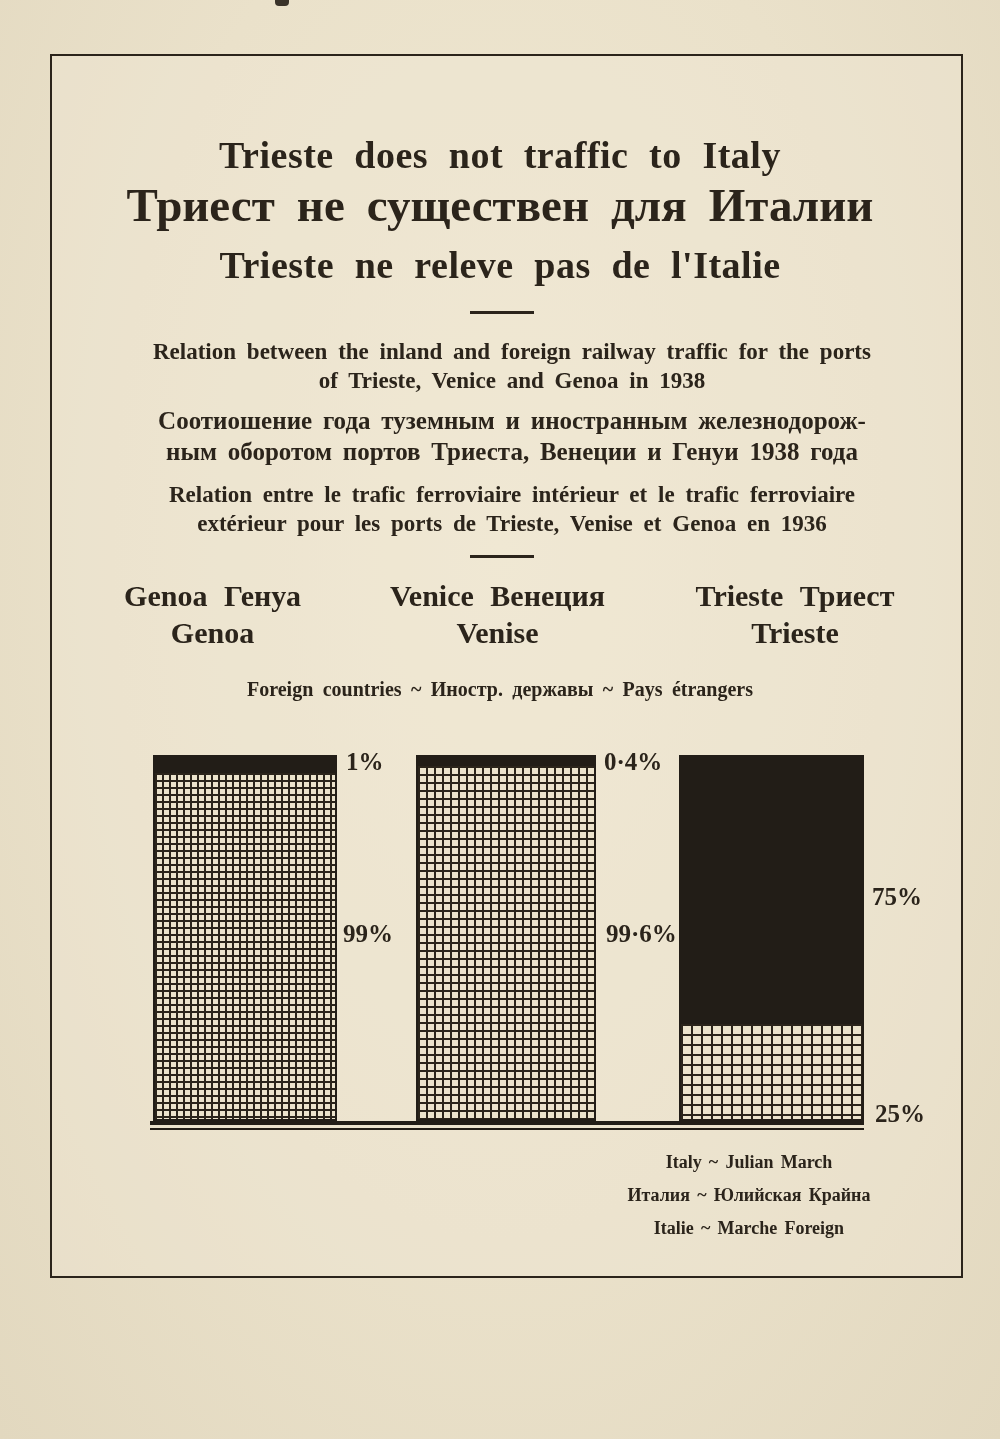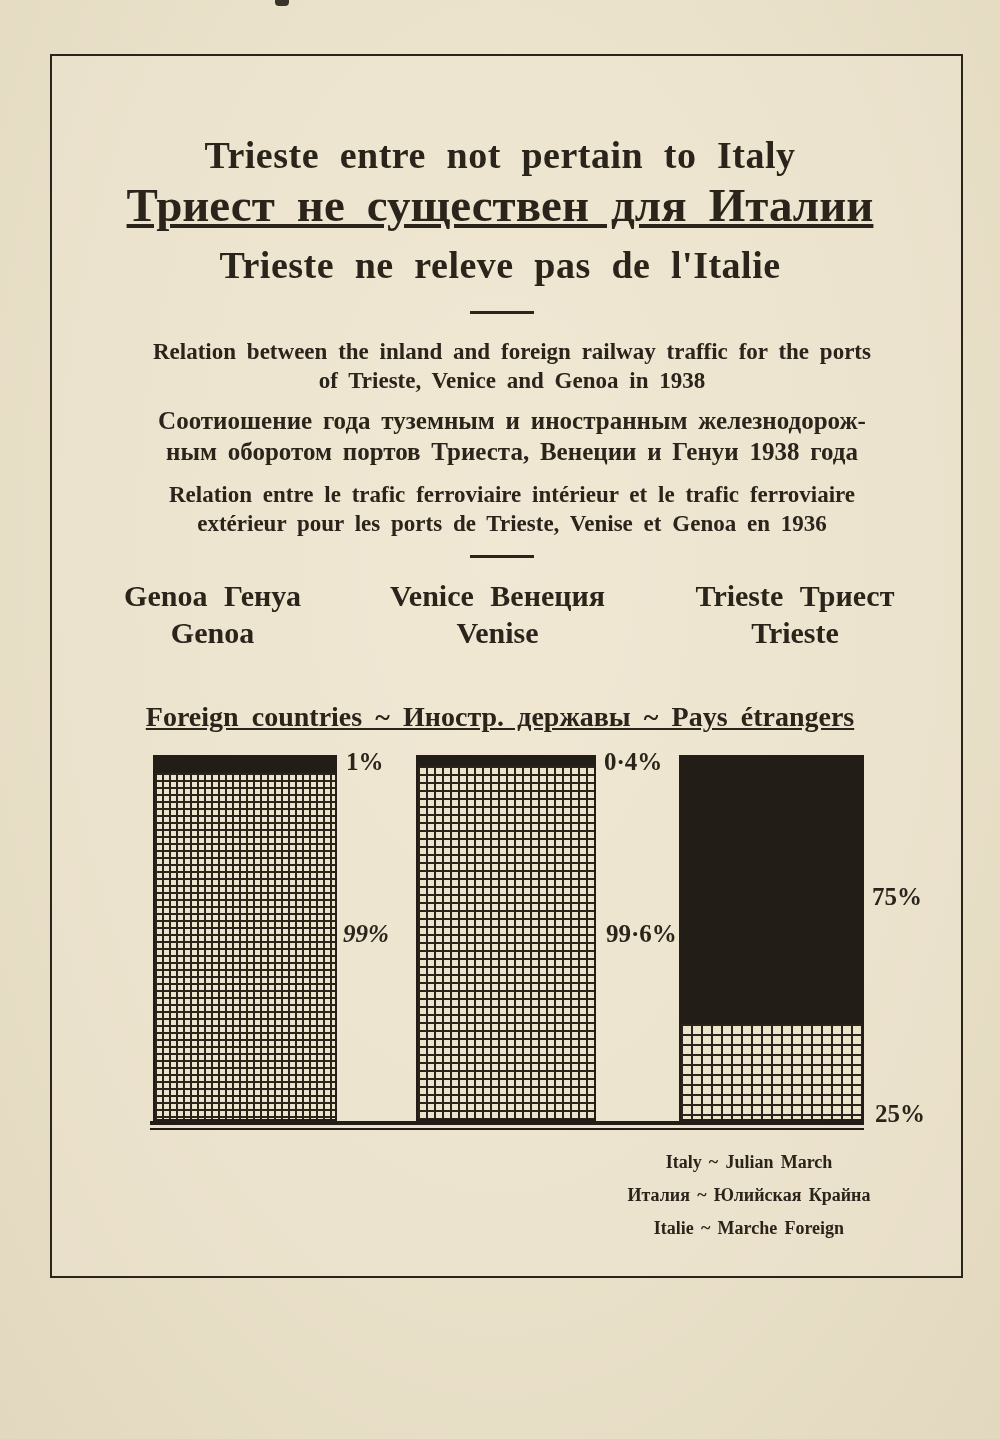--- a/index.html
+++ b/index.html
@@ -13,35 +13,35 @@
     position:relative; width:1000px; height:1439px; overflow:hidden;
     background: radial-gradient(ellipse at 50% 38%, #f0e8d2 0%, #eae1ca 55%, #e2d8bf 100%);
   }
   .speck { position:absolute; left:275px; top:0; width:14px; height:6px; background:#3a332a; border-radius:0 0 4px 4px; }
   .frame {
     position:absolute; left:50px; top:54px; width:909px; height:1220px;
     border:2px solid #2b241b; background:rgba(241,233,214,0.35);
   }
   .ctr { position:absolute; left:0; width:1000px; text-align:center; white-space:nowrap; }
   .title-en { top:133px; font-size:38px; word-spacing:0.28em; letter-spacing:0.5px; }
-  .title-ru { top:178px; font-size:47px; word-spacing:0.22em;text-decoration:underline; }
+  .title-ru { top:178px; font-size:47px; word-spacing:0.22em; }
   .title-fr { top:243px; font-size:38px; word-spacing:0.28em; letter-spacing:0.5px; }
   .divider { position:absolute; left:470px; width:64px; height:3px; background:#2b241b; }
   .div1 { top:311px; }
   .div2 { top:555px; }
   .sub { position:absolute; left:12px; width:1000px; text-align:center; }
   .sub div { white-space:nowrap; }
   .sub-en { top:337px; font-size:23px; line-height:29px; word-spacing:0.22em; }
   .sub-ru { top:405px; font-size:25px; line-height:31px; word-spacing:0.18em; }
   .sub-fr { top:480px; font-size:23px; line-height:29px; word-spacing:0.22em; }
   .colhead { position:absolute; top:577px; text-align:center; font-size:30px; line-height:37px; word-spacing:0.3em; }
   .colhead.genoa   { left:95px;  width:235px; }
   .colhead.venice  { left:355px; width:285px; }
   .colhead.trieste { left:650px; width:290px; }
-  .legend-top { top:701px; font-size:28px; word-spacing:0.22em;text-decoration:underline; }
+  .legend-top { top:678px; font-size:20px; word-spacing:0.22em; }
   .bar {
     position:absolute; top:755px; height:366px;
     display:flex; flex-direction:column; box-sizing:border-box;
   }
   .bar-genoa   { left:153px; width:184px; --pitch:7px; }
   .bar-venice  { left:416px; width:180px; --pitch:8px; }
   .bar-trieste { left:679px; width:185px; --pitch:10px; }
   .seg-solid { width:100%; background:#221d17; }
   .seg-hatch {
     flex:1; width:100%; box-sizing:border-box;
@@ -50,37 +50,37 @@
     background-image:
       repeating-linear-gradient(to bottom, #2b241b 0 2px, transparent 2px var(--pitch,8px)),
       repeating-linear-gradient(to right,  #2b241b 0 2px, transparent 2px var(--pitch,8px));
   }
   .baseline {
     position:absolute; left:150px; top:1121px; width:714px; height:3px;
     border-top:4px solid #221d17; border-bottom:2px solid #221d17;
   }
   .pct { position:absolute; font-size:25px; white-space:nowrap; }
   .pct-genoa-top    { left:346px; top:748px; }
-  .pct-genoa-bot    { left:343px; top:920px;font-style:italic; }
+  .pct-genoa-bot    { left:343px; top:920px; }
   .pct-venice-top   { left:604px; top:748px; }
   .pct-venice-bot   { left:606px; top:920px; }
   .pct-trieste-top  { left:872px; top:883px; }
   .pct-trieste-bot  { left:875px; top:1055px;margin-top:45px; }
   .footer-left  { position:absolute; left:140px; top:1146px; width:365px; text-align:center; font-size:27px; word-spacing:0.15em; white-space:nowrap; }
   .footer-right { position:absolute; left:549px; top:1146px; width:400px; text-align:center; font-size:18px; line-height:33px; word-spacing:0.15em; }
   .footer-right div { white-space:nowrap; }
 </style>
 </head>
 <body>
 
 <div class="page">
   <div class="speck"></div>
   <div class="frame"></div>
 
-  <div class="ctr title-en">Trieste entre not pertain to Italy</div>
+  <div class="ctr title-en">Trieste does not traffic to Italy</div>
   <div class="ctr title-ru">Триест не существен для Италии</div>
   <div class="ctr title-fr">Trieste ne releve pas de l'Italie</div>
 
   <div class="divider div1"></div>
 
   <div class="sub sub-en">
     <div>Relation between the inland and foreign railway traffic for the ports</div>
     <div>of Trieste, Venice and Genoa in 1938</div>
   </div>
   <div class="sub sub-ru">

